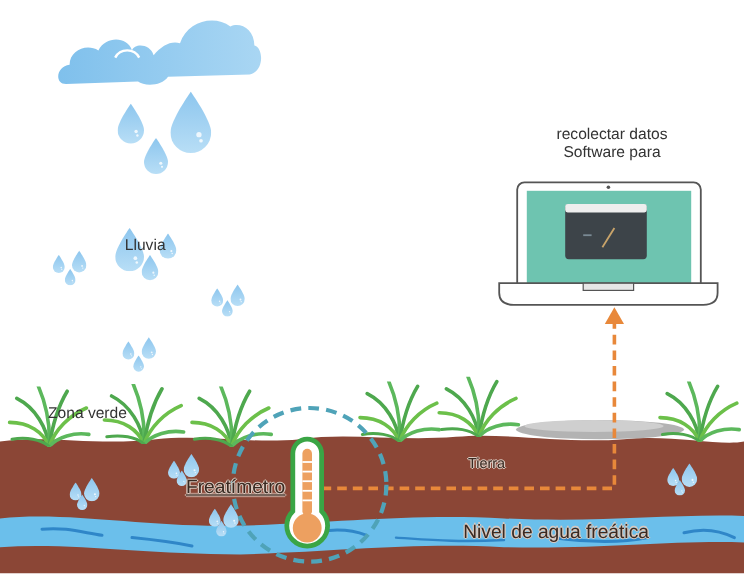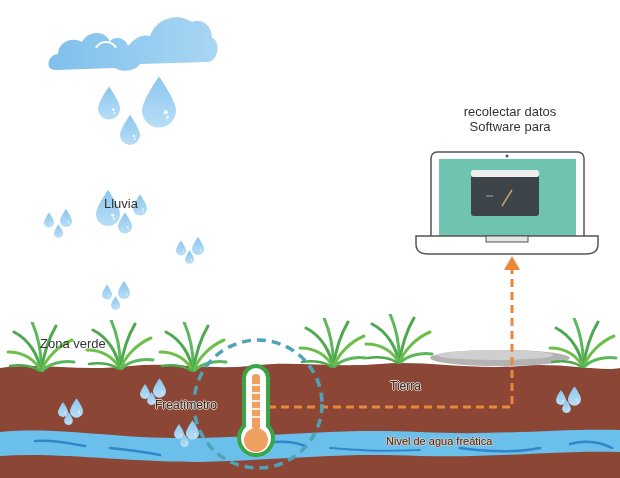--- a/index.html
+++ b/index.html
@@ -134,15 +134,15 @@
     </g>
   </g>
 </svg>
 
 <div class="label" style="left:104px; top:152px;margin-top:44px;">Lluvia</div>
 <div class="label label-center" style="left:440px; top:104px; width:140px;">
   <div>recolectar datos</div>
   <div>Software para</div>
 </div>
 <div class="label" style="left:40px; top:336px;">Zona verde</div>
-<div class="label label-outline" style="left:155px; top:398px; font-size:12px;">Freatímetro</div>
+<div class="label label-outline" style="left:155px; top:398px; font-size:16px;text-decoration:underline;">Freatímetro</div>
 <div class="label label-outline" style="left:390px; top:379px; font-size:12px;">Tierra</div>
-<div class="label label-outline" style="left:386px; top:435px; font-size:11px;">Nivel de agua freática</div>
+<div class="label label-outline" style="left:386px; top:435px; font-size:16px;">Nivel de agua freática</div>
 
 </body></html>

